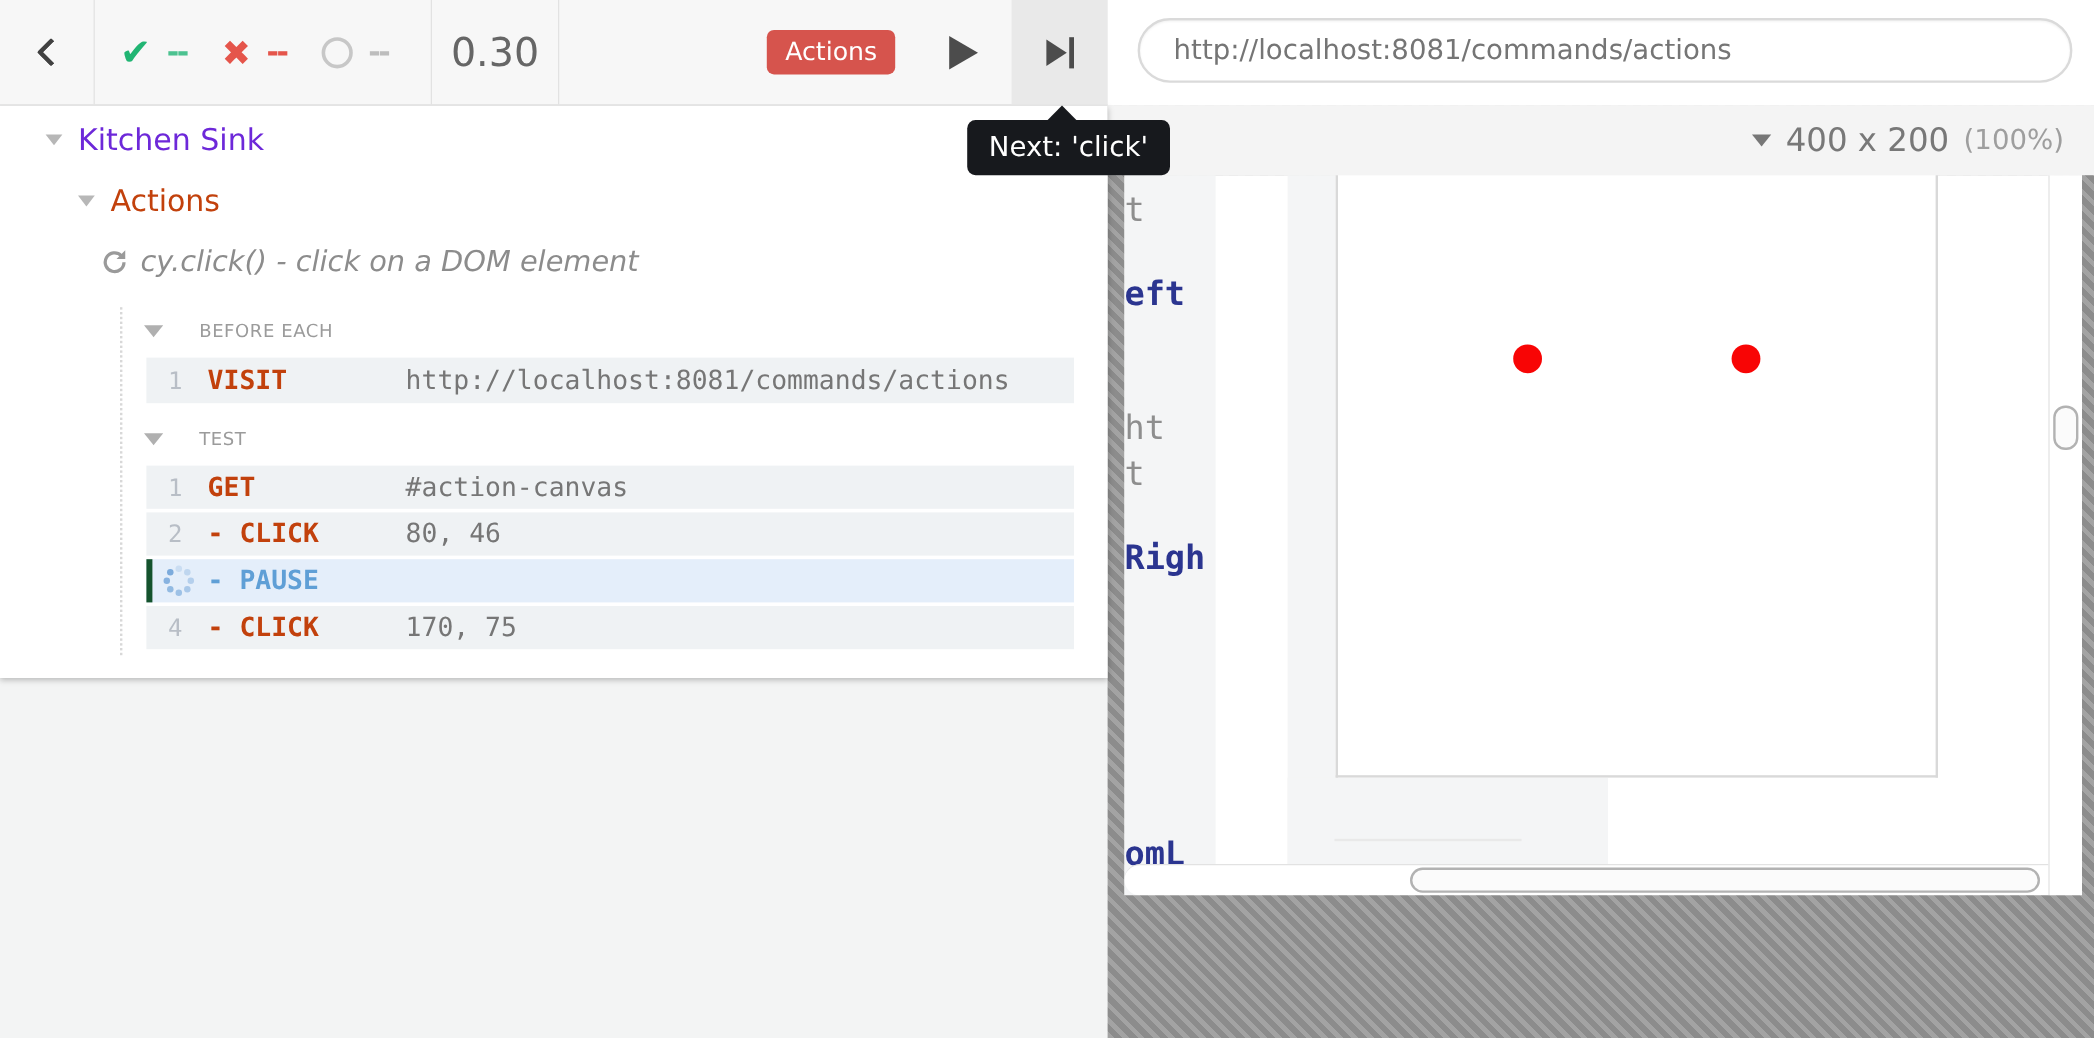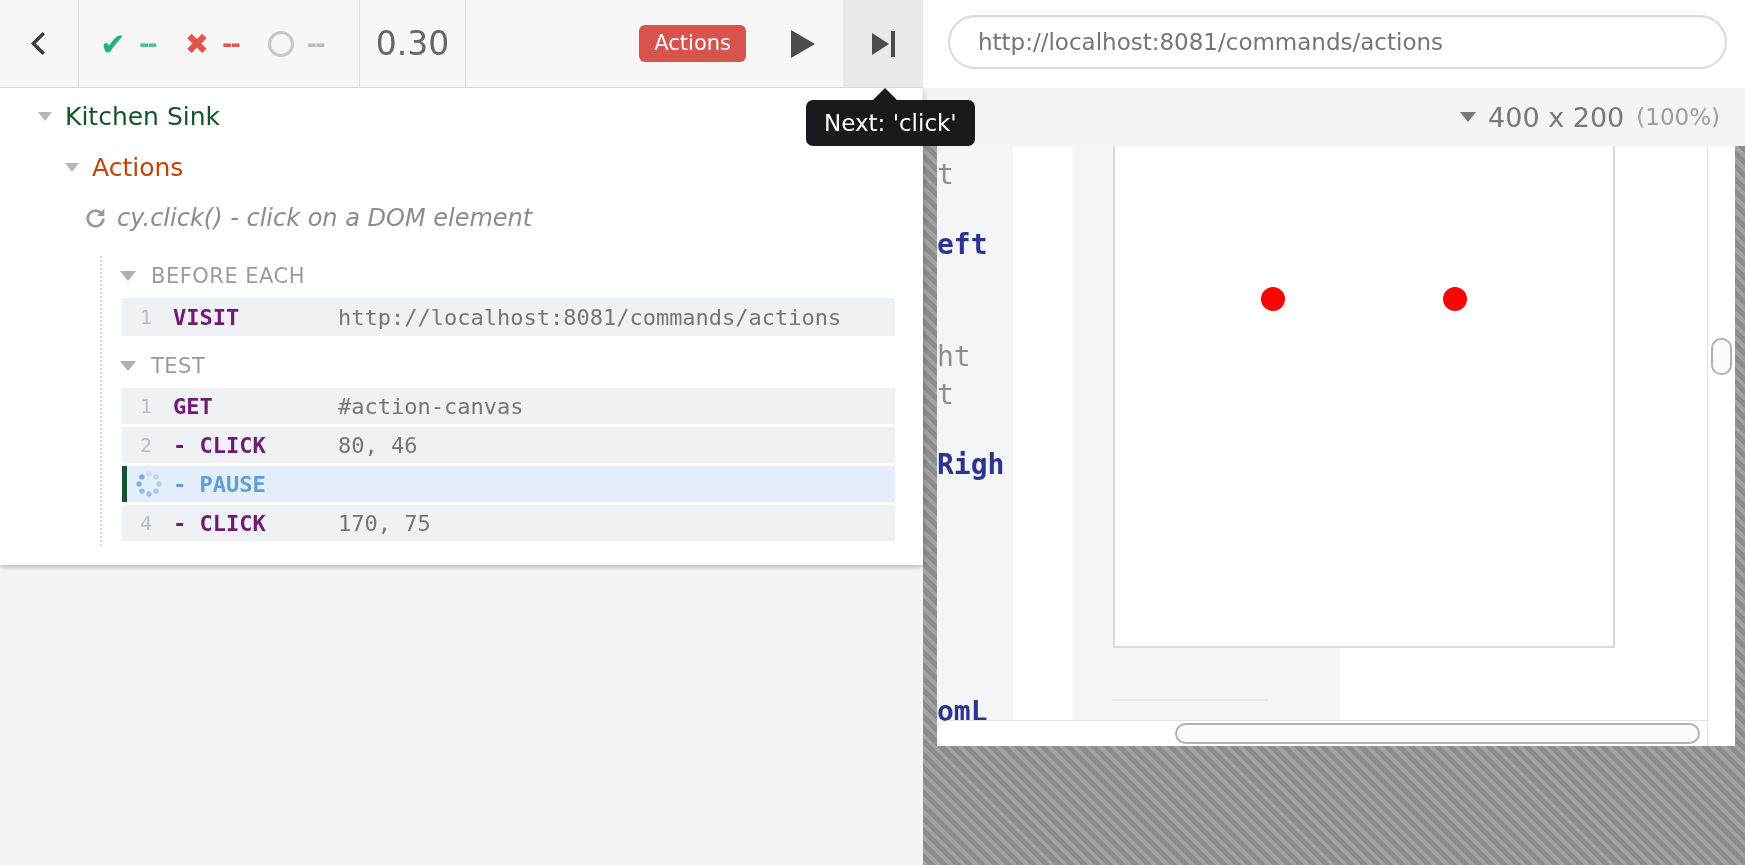--- a/index.html
+++ b/index.html
@@ -30,38 +30,38 @@
   .step-bar { width:4px; height:26px; background:#4c4c4c; margin-left:2px; }
 
   #tooltip { left:806px; top:100px; height:46px; background:#17191d; color:#fff; border-radius:7px; display:flex; align-items:center; padding:0 18px; font-size:23px; z-index:40; white-space:nowrap; }
   #tooltip-arrow { left:872px; top:88px; width:0; height:0; border-left:13px solid transparent; border-right:13px solid transparent; border-bottom:13px solid #17191d; z-index:40; }
 
   #reporter-card { left:0; top:88px; width:923px; height:477px; background:#fff; box-shadow:0 2px 5px rgba(0,0,0,.25); z-index:10; }
 
   .suite-row { display:flex; align-items:center; cursor:pointer; }
   .caret { width:0; height:0; border-left:7px solid transparent; border-right:7px solid transparent; border-top:9px solid #b7b7b7; flex:none; }
   #suite-1 { padding:14px 0 0 38px; }
-  #suite-1 .label { font-size:25px; color:#14532d; margin-left:13px; }
+  #suite-1 .label { font-size:25px; color:#6d28d9; margin-left:13px; }
   #suite-2 { padding:22px 0 0 65px; }
   #suite-2 .label { font-size:25px; color:#c2410c; margin-left:13px; }
   #test-row { padding:22px 0 0 83px; display:flex; align-items:center;font-style:italic; }
   #test-row .label { font-size:24px; color:#8c8c8c; margin-left:9px; }
 
   #dotted-line { left:100px; top:256px; height:290px; border-left:2px dotted #d8d8d8; z-index:11; }
 
   #commands { left:0; top:258px; width:923px; z-index:12; }
   .hook-header { margin-left:120px; height:24px; display:flex; align-items:center; cursor:pointer; }
   .hook-header .caret { border-left-width:8px; border-right-width:8px; border-top-width:10px; border-top-color:#b0b0b0; }
-  .hook-label { font-size:21px; color:#9b9b9b; margin-left:15px; letter-spacing:.5px; }
+  .hook-label { font-size:15px; color:#9b9b9b; margin-left:30px; letter-spacing:.5px; }
   .hook-1 { margin-top:6px; margin-bottom:10px; }
   .hook-2 { margin-top:18px; margin-bottom:10px; }
   .cmd-row { margin-left:122px; width:773px; height:36px; background:#eff2f4; position:relative; margin-bottom:3px; font-family:"DejaVu Sans Mono","Liberation Mono",monospace; cursor:pointer; }
   .cmd-row.tall { height:38px; }
   .cmd-num { position:absolute; left:0; top:0; width:30px; height:100%; display:flex; align-items:center; justify-content:flex-end; font-size:20px; color:#b8bec6; }
-  .cmd-method { position:absolute; left:51px; top:0; height:100%; display:flex; align-items:center; font-size:22px; font-weight:bold; color:#701a75; white-space:pre; }
+  .cmd-method { position:absolute; left:51px; top:0; height:100%; display:flex; align-items:center; font-size:22px; font-weight:bold; color:#c2410c; white-space:pre; }
   .cmd-msg { position:absolute; left:216px; top:0; height:100%; display:flex; align-items:center; font-size:22px; color:#767676; white-space:pre; }
   .cmd-row.paused { background:#e4eefa; border-left:5px solid #14532d; }
   .cmd-row.paused .cmd-method { color:#5f9fd6; left:46px; }
   .cmd-spinner { position:absolute; left:6px; top:2px; }
 
   
   #aut-header { left:923px; top:0; width:822px; height:88px; background:#fff; z-index:5; }
   #url-bar { left:948px; top:15px; width:779px; height:54px; background:#fff; border:2px solid #dadada; border-radius:27px; display:flex; align-items:center; padding-left:28px; font-size:23px; color:#757575; z-index:6; box-shadow:inset 0 1px 2px rgba(0,0,0,.06); white-space:nowrap; overflow:hidden; }
   #hatch { left:923px; top:88px; width:822px; height:777px; background:repeating-linear-gradient(45deg,#a3a3a3 0 4px,#8c8c8c 4px 9px); z-index:1; }
   #viewport-strip { left:923px; top:88px; width:822px; height:58px; background:#f4f4f4; z-index:2; display:flex; align-items:center; justify-content:flex-end; padding-right:25px; gap:12px; }

